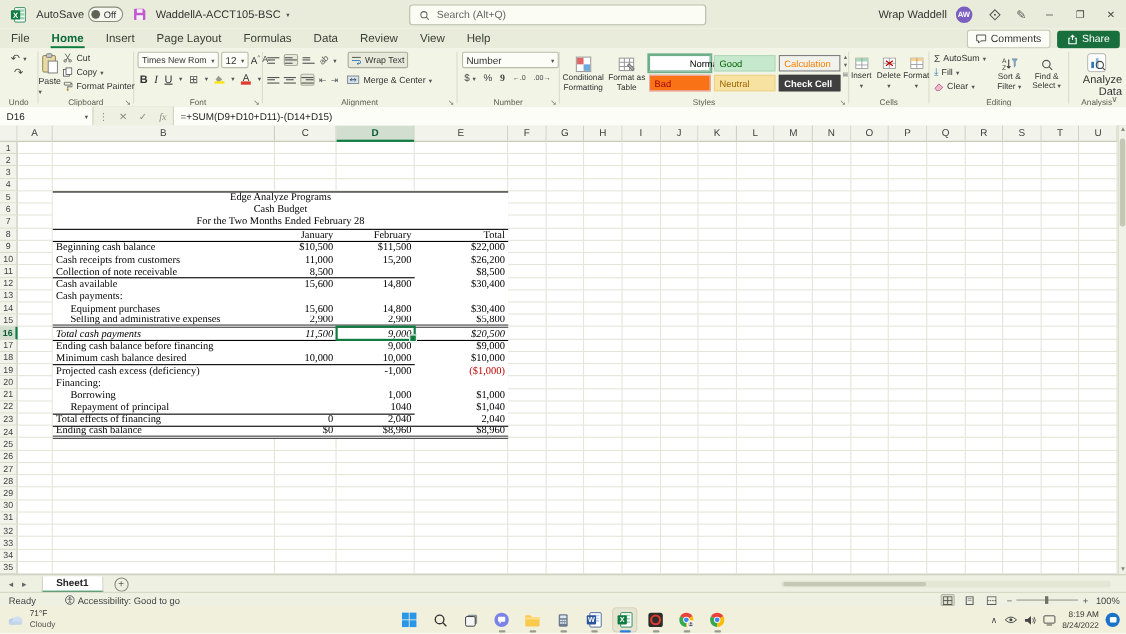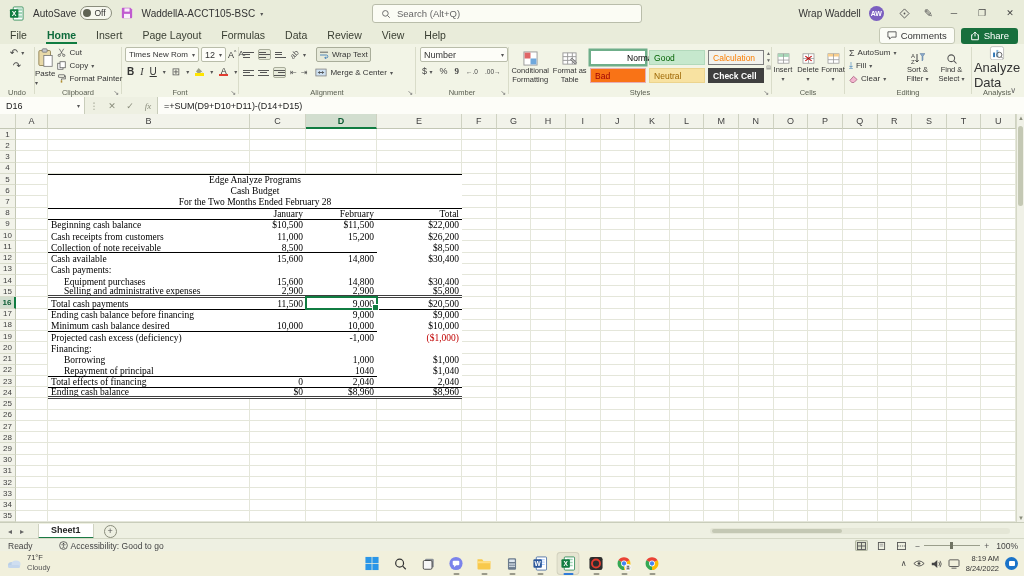--- a/index.html
+++ b/index.html
@@ -528,21 +528,21 @@
   <div class="grp" style="width:50px">
     <div class="gcontent" style="display:flex;justify-content:center;">
       <div class="bigbtn" style="width:46px;height:44px">
         <svg width="18" height="18" viewBox="0 0 22 22">
             <rect x="1" y="1" width="20" height="20" rx="3" fill="#fff" stroke="#aaa"></rect>
             <rect x="5" y="10" width="3" height="7" fill="#2e75b6"></rect>
             <rect x="10" y="6" width="3" height="11" fill="#8ab4d8"></rect>
             <circle cx="14.5" cy="13.5" r="4" fill="none" stroke="#444" stroke-width="1.2"></circle>
             <line x1="17.5" y1="16.5" x2="20" y2="19" stroke="#444" stroke-width="1.2"></line>
           </svg>
-        <span style="font-size:13px;text-align:left;line-height:1.1">Analyze Data</span>
+        <span style="font-size:10px;text-align:right;line-height:1.1">Analyze Data</span>
       </div>
     </div>
     <span class="lbl">Analysis</span>
   </div>
 
   <span class="abs" style="right:8px;bottom:2px;font-size:8px;color:#666">∨</span>
 </div>
 
 <div id="fbar">
   <div id="namebox">
@@ -715,21 +715,21 @@
         <div class="sc num" style="left: 202px; width: 56px;">15,600</div>
         <div class="sc num" style="left: 258px; width: 71px;">14,800</div>
         <div class="sc num" style="left: 329px; width: 85px;">$30,400</div>
       </div>
       <div class="strow bb-double" style="top: 112.286px; height: 11.2286px;">
         <div class="sc" style="left: 0px; width: 202px; padding-left: 16px;">Selling and administrative expenses</div>
         <div class="sc num" style="left: 202px; width: 56px;">2,900</div>
         <div class="sc num" style="left: 258px; width: 71px;">2,900</div>
         <div class="sc num" style="left: 329px; width: 85px;">$5,800</div>
       </div>
-      <div class="strow bb-thin" style="top: 123.514px; height: 11.2286px;">
+      <div class="strow bb-thin" style="top: 123.514px; height: 11.2286px; font-style: italic;">
         <div class="sc" style="left: 0px; width: 202px; padding-left: 3px;">Total cash payments</div>
         <div class="sc num" style="left: 202px; width: 56px;">11,500</div>
         <div class="sc num" style="left: 258px; width: 71px;">9,000</div>
         <div class="sc num" style="left: 329px; width: 85px;">$20,500</div>
       </div>
       <div class="strow " style="top: 134.743px; height: 11.2286px;">
         <div class="sc" style="left: 0px; width: 202px; padding-left: 3px;">Ending cash balance before financing</div>
         <div class="sc num" style="left: 202px; width: 56px;"></div>
         <div class="sc num" style="left: 258px; width: 71px;">9,000</div>
         <div class="sc num" style="left: 329px; width: 85px;">$9,000</div>

